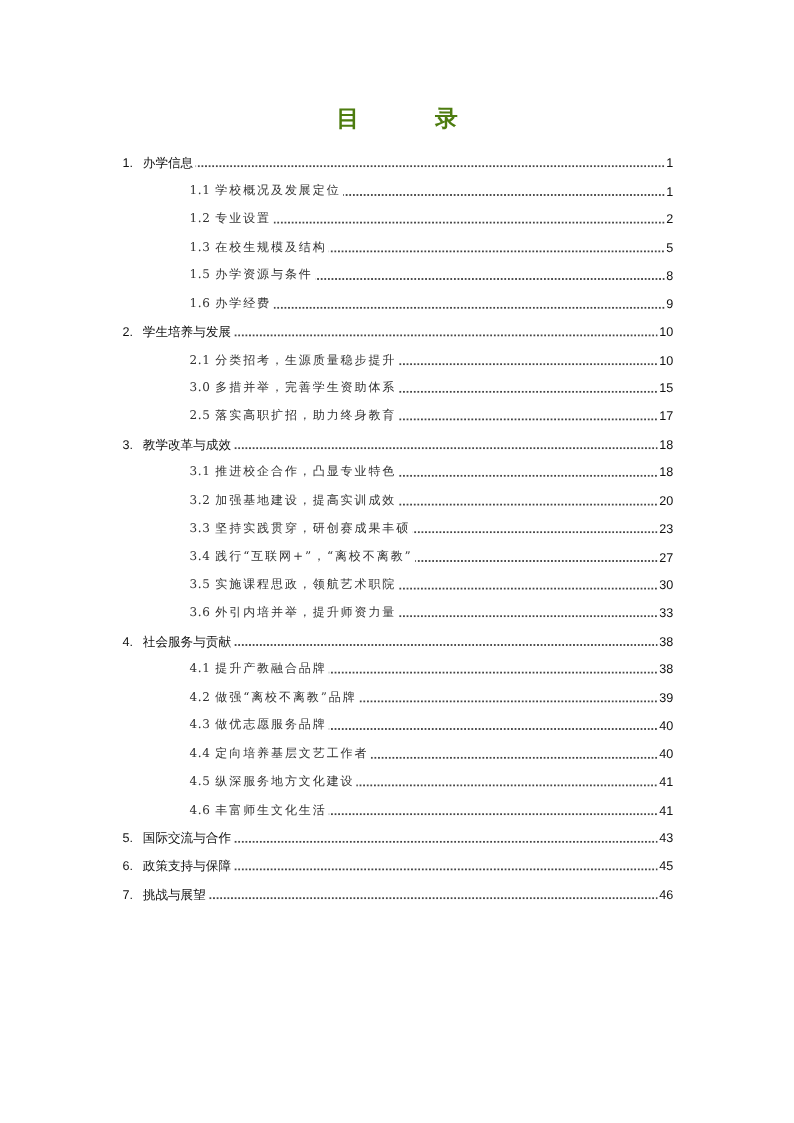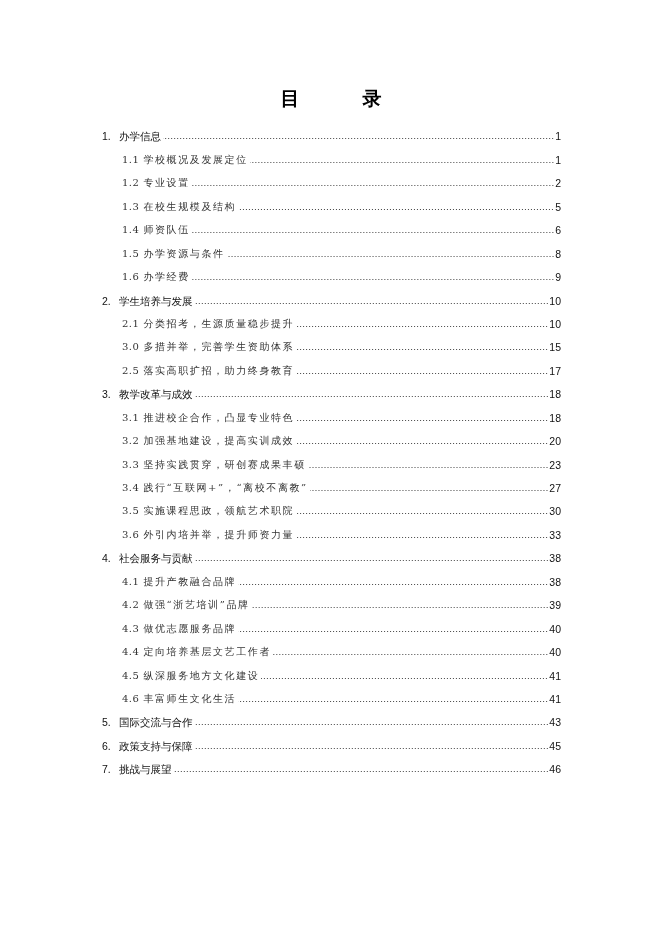--- a/index.html
+++ b/index.html
@@ -25,21 +25,21 @@
       position: absolute;
       top: 86px;
       left: 0;
       width: 662px;
       text-align: center;
       font-size: 19px;
       font-weight: bold;
       letter-spacing: 22px;
       padding-left: 22px;
       box-sizing: border-box;
-      color: #000000;
+      color: #4d7c0f;
     }
     .toc-list {
       position: absolute;
       top: 120px;
       left: 102px;
       width: 459px;
     }
     .toc-row {
       display: flex;
       align-items: flex-end;
@@ -64,20 +64,21 @@
     .toc-num {
       display: inline-block;
       flex: 0 0 auto;
     }
     .level1 .toc-num {
       width: 17px;
     }
     .level2 .toc-num {
       margin-right: 4px;
       letter-spacing: 0.5px;
+      margin-left: 36px;
     }
     .toc-label {
       flex: 0 0 auto;
       margin-top: 20px;
     }
     .toc-leader {
       flex: 1 1 auto;
       overflow: hidden;
       margin: 0 1px 3px 2px;
       height: 3px;
@@ -119,26 +120,20 @@
         <span class="toc-leader"></span>
         <span class="toc-page">2</span>
       </div>
       <div class="toc-row level2">
         <span class="toc-num">1.3</span>
         <span class="toc-label">在校生规模及结构</span>
         <span class="toc-leader"></span>
         <span class="toc-page">5</span>
       </div>
       <div class="toc-row level2">
-        <span class="toc-num">1.4</span>
-        <span class="toc-label">师资队伍</span>
-        <span class="toc-leader"></span>
-        <span class="toc-page">6</span>
-      </div>
-      <div class="toc-row level2">
         <span class="toc-num">1.5</span>
         <span class="toc-label">办学资源与条件</span>
         <span class="toc-leader"></span>
         <span class="toc-page">8</span>
       </div>
       <div class="toc-row level2">
         <span class="toc-num">1.6</span>
         <span class="toc-label">办学经费</span>
         <span class="toc-leader"></span>
         <span class="toc-page">9</span>
@@ -216,21 +211,21 @@
         <span class="toc-page">38</span>
       </div>
       <div class="toc-row level2">
         <span class="toc-num">4.1</span>
         <span class="toc-label">提升产教融合品牌</span>
         <span class="toc-leader"></span>
         <span class="toc-page">38</span>
       </div>
       <div class="toc-row level2">
         <span class="toc-num">4.2</span>
-        <span class="toc-label">做强“浙艺培训”品牌</span>
+        <span class="toc-label">做强“离校不离教”品牌</span>
         <span class="toc-leader"></span>
         <span class="toc-page">39</span>
       </div>
       <div class="toc-row level2">
         <span class="toc-num">4.3</span>
         <span class="toc-label">做优志愿服务品牌</span>
         <span class="toc-leader"></span>
         <span class="toc-page">40</span>
       </div>
       <div class="toc-row level2">

